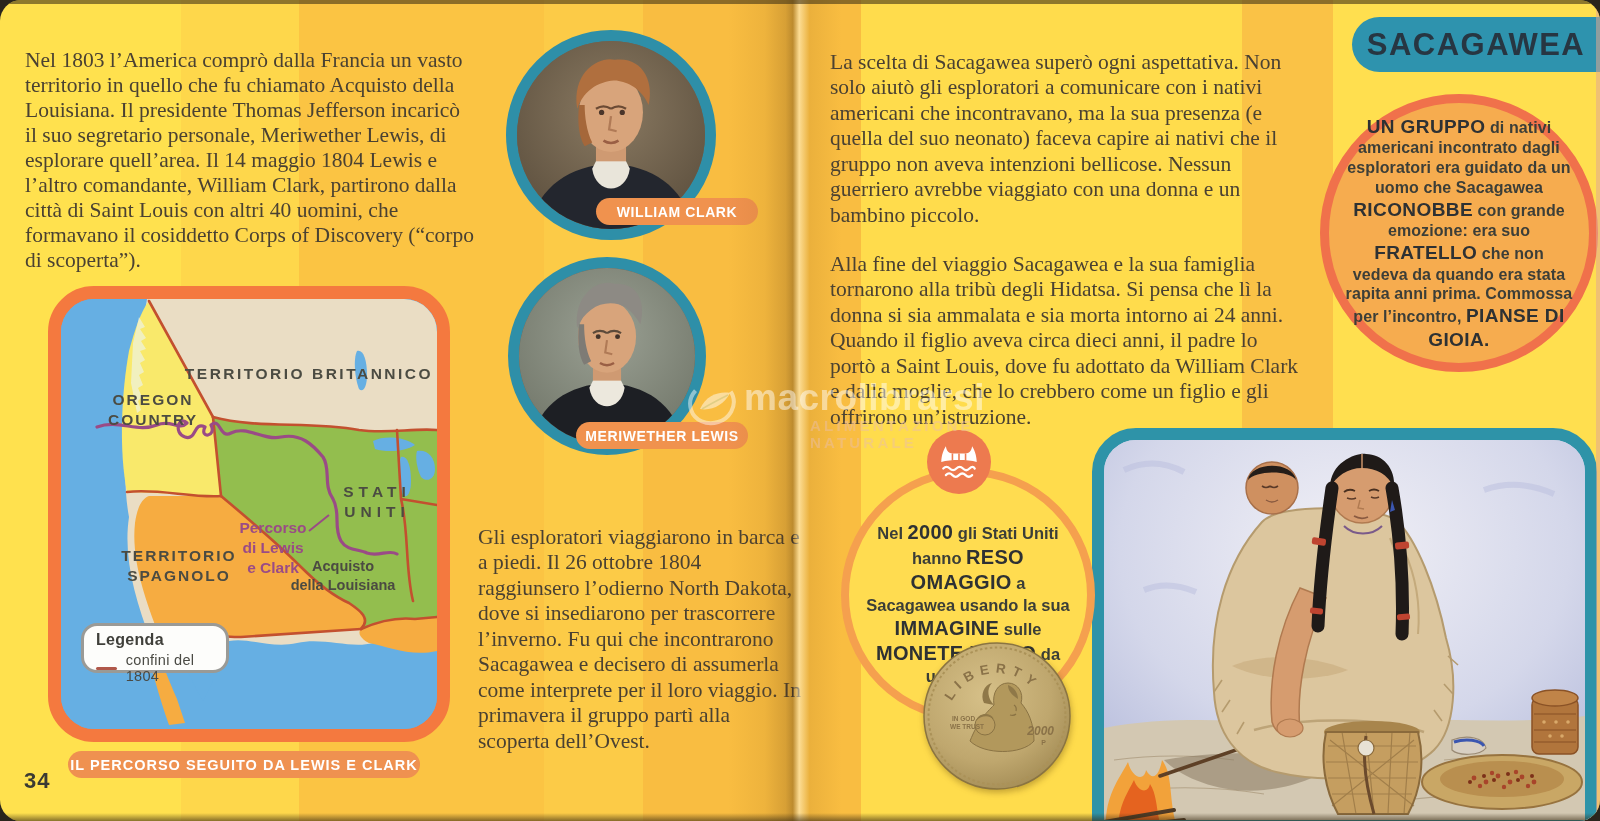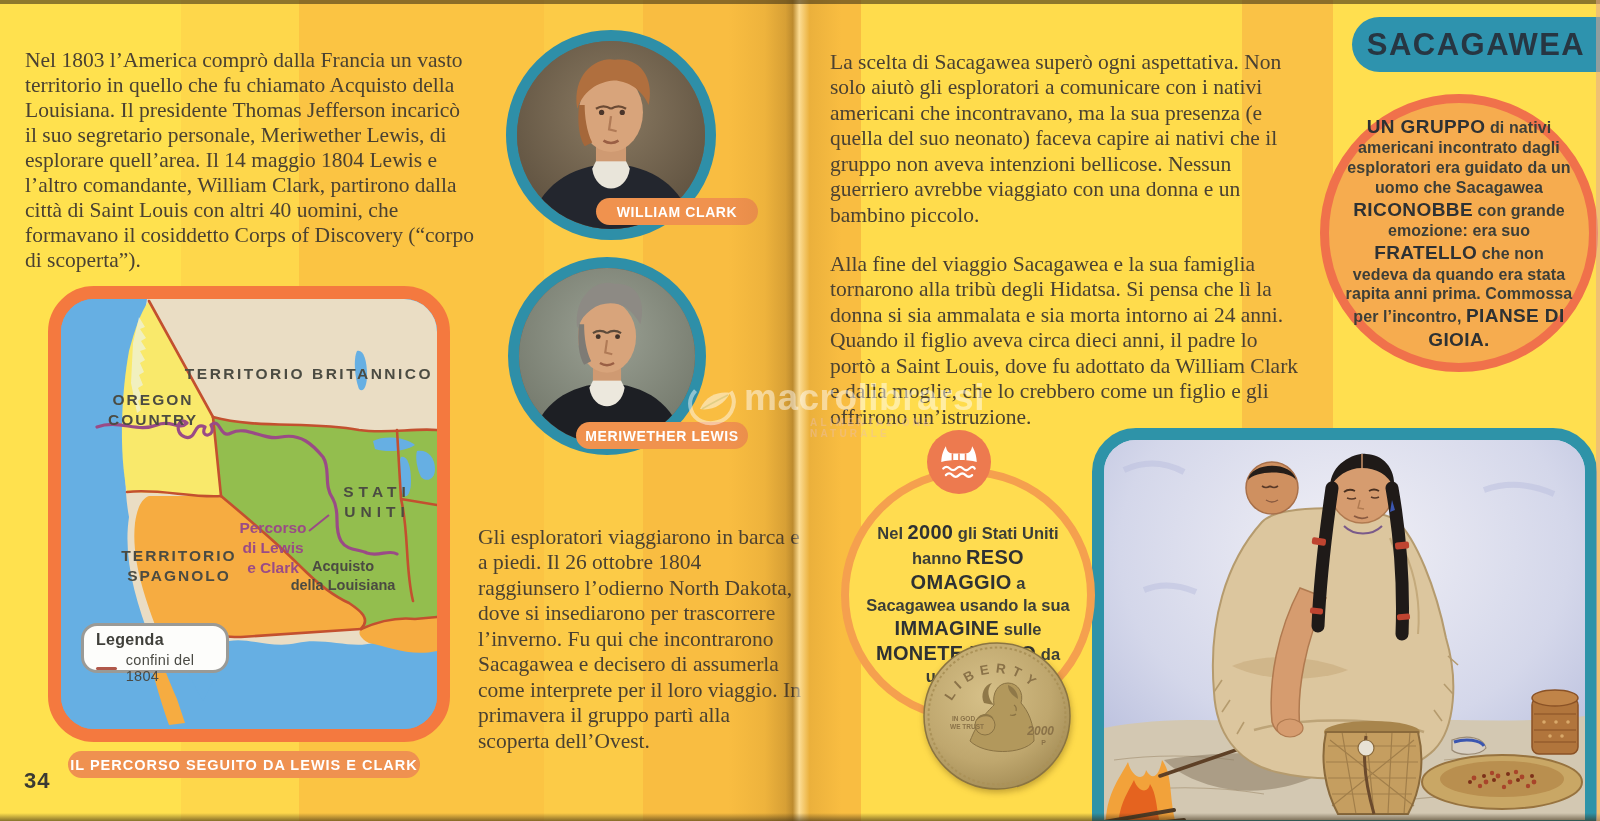--- a/index.html
+++ b/index.html
@@ -8,20 +8,21 @@
     font-family:"Liberation Sans","DejaVu Sans",sans-serif;
     background:linear-gradient(90deg,
       #ffe14e 0,#ffe14e 11.3%,
       #fed74b 11.3%,#fed74b 18.7%,
       #fbc443 18.7%,#fbc443 34%,
       #fccb47 34%,#fccb47 40.2%,
       #f9bd41 40.2%,#f9bd41 53.8%,
       #ffdc4c 53.8%,#ffdc4c 77.6%,
       #fac246 77.6%,#fac246 83.3%,
       #ffdf4f 83.3%,#ffdf4f 100%);
+    border-radius:21px;
   }
   .gutter{position:absolute;inset:0;pointer-events:none;z-index:25;
     background:linear-gradient(90deg,
       rgba(0,0,0,0) 45.5%,
       rgba(140,90,20,.10) 47.8%,
       rgba(95,55,12,.22) 49.1%,
       rgba(60,32,6,.32) 49.55%,
       rgba(255,246,215,.55) 49.95%,
       rgba(150,100,30,.14) 50.6%,
       rgba(0,0,0,0) 52.6%);}
@@ -90,21 +91,21 @@
 
   .illus-card{position:absolute;left:1092px;top:428px;width:505px;height:404px;
     border:12px solid #2e93a8;border-radius:44px 44px 0 0;box-sizing:border-box;overflow:hidden;
     background:#cfd3e8;z-index:4;}
   .illus-card svg{display:block;width:100%;height:100%;}
 
   
   .watermark{position:absolute;left:686px;top:379px;z-index:30;display:flex;align-items:flex-start;
     opacity:.62;pointer-events:none;filter:blur(.4px);}
   .wm-text{font-size:37px;font-weight:bold;color:rgba(255,255,255,.78);letter-spacing:.5px;line-height:1;}
-  .wm-tag{position:absolute;left:66px;top:38px;font-size:10px;letter-spacing:3.2px;
+  .wm-tag{position:absolute;left:66px;top:38px;font-size:15px;letter-spacing:3.2px;
     color:rgba(235,190,165,.8);font-weight:bold;}
 </style>
 </head>
 <body>
 
 <div class="spread">
 
   <p class="serif intro">Nel 1803 l’America comprò dalla Francia un vasto territorio in quello che fu chiamato Acquisto della Louisiana. Il presidente Thomas Jefferson incaricò il suo segretario personale, Meriwether Lewis, di esplorare quell’area. Il 14 maggio 1804 Lewis e l’altro comandante, William Clark, partirono dalla città di Saint Louis con altri 40 uomini, che formavano il cosiddetto Corps of Discovery (“corpo di scoperta”).</p>
 
   <div class="map-card">

